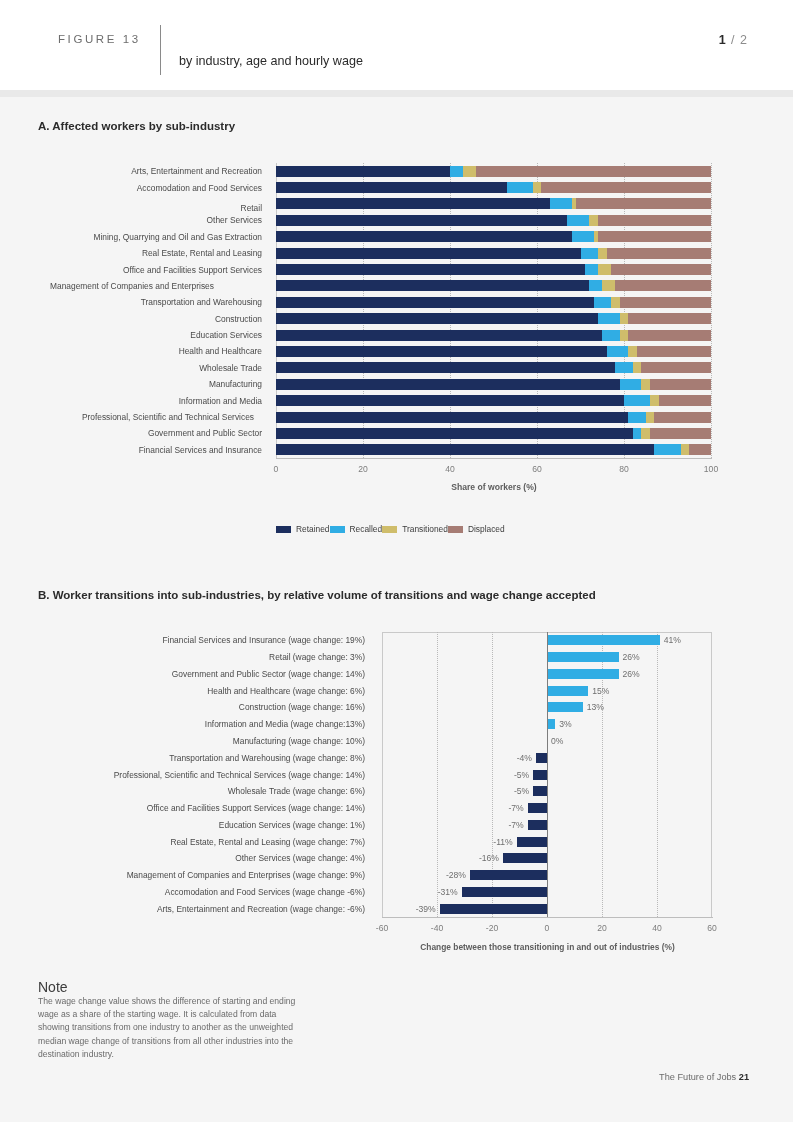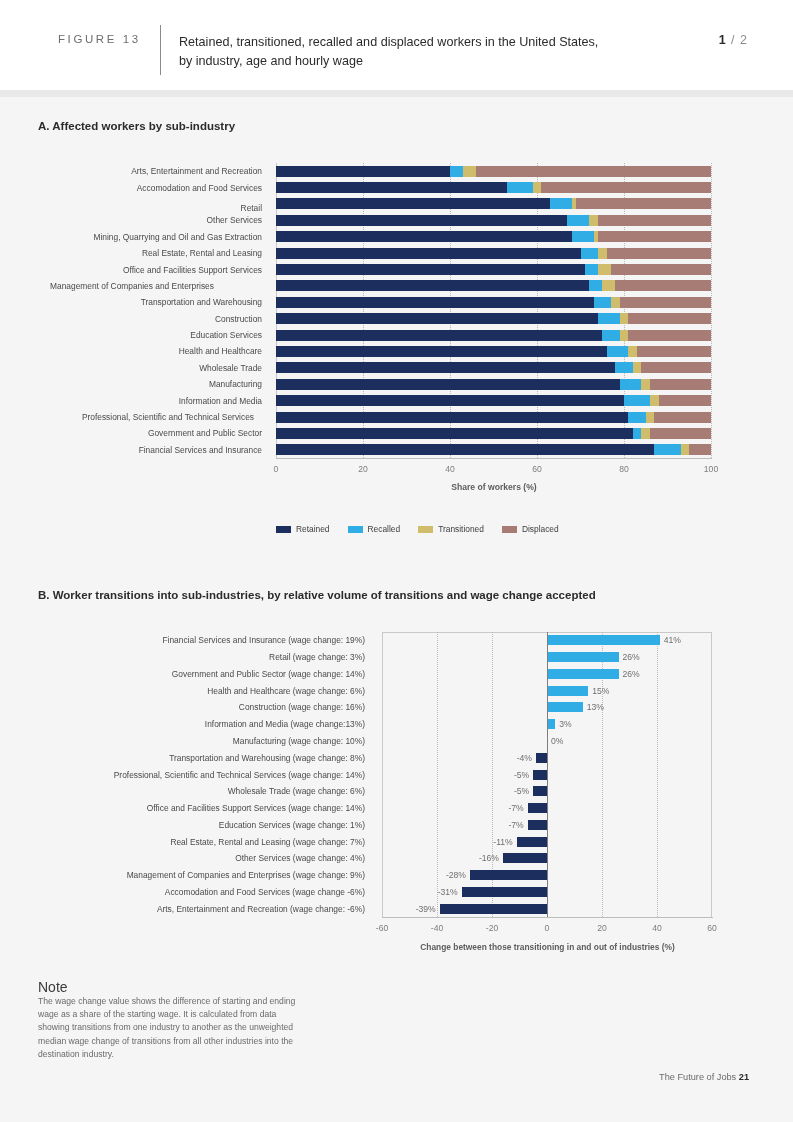--- a/index.html
+++ b/index.html
@@ -51,21 +51,21 @@
   .a-rowlabels { position:absolute; left:0px; top:8px; width:270px; height:295px; }
   .seg { position:absolute; top:0; height:11px; }
 
   .a-ticks { position:absolute; left:276px; top:309px; width:436px; height:14px; }
   .a-tick { position:absolute; font-size:8.6px; color:#7d7d7d; transform:translateX(-50%); }
   .a-xlabel {
     position:absolute; left:276px; top:327px; width:436px; text-align:center;
     font-size:8.6px; font-weight:700; color:#5d5d5d;
   }
 
-  .legend { position:absolute; left:276px; top:369px; width:436px; display:flex; gap:18px; justify-content:flex-start; }
+  .legend { position:absolute; left:276px; top:369px; width:436px; display:flex; justify-content:flex-start; }
   .legend-item { display:flex; align-items:center; gap:5px; }
   .legend-swatch { width:15px; height:7px; display:block; }
   .legend-text { font-size:8.4px; color:#3c3c3c; }
 
   
   #chartB { position:absolute; left:0px; top:628px; width:793px; height:330px; }
   .b-plot { position:absolute; left:382px; top:4px; width:330px; height:285px; background:#f5f5f5; border-top:1px solid #c9c9c9; }
   .b-frame { position:absolute; left:382px; top:4px; width:330px; height:285px; border-left:1px solid #c9c9c9; border-right:1px solid #c9c9c9;}
   .b-axisbottom { position:absolute; left:382px; top:289px; width:331px; height:1px; background:#bdbdbd; }
   .b-grid { position:absolute; top:4px; width:0; height:285px; border-left:1px dotted #b9b9b9; }
@@ -97,21 +97,21 @@
 </style>
 </head>
 <body>
 
 <div class="page">
 
   <div class="header">
     <div class="fig-label">FIGURE 13</div>
     <div class="hdr-rule"></div>
     <div class="hdr-title">
-      <span>Retained, transitioned, recalled and displaced workers in the United States,</span><br>
+      <br>
       <span>by industry, age and hourly wage</span>
     </div>
     <div class="hdr-pages">
       <b>1</b>
       <span>/</span>
       <span>2</span>
     </div>
   </div>
 
   <div class="panel"></div>

